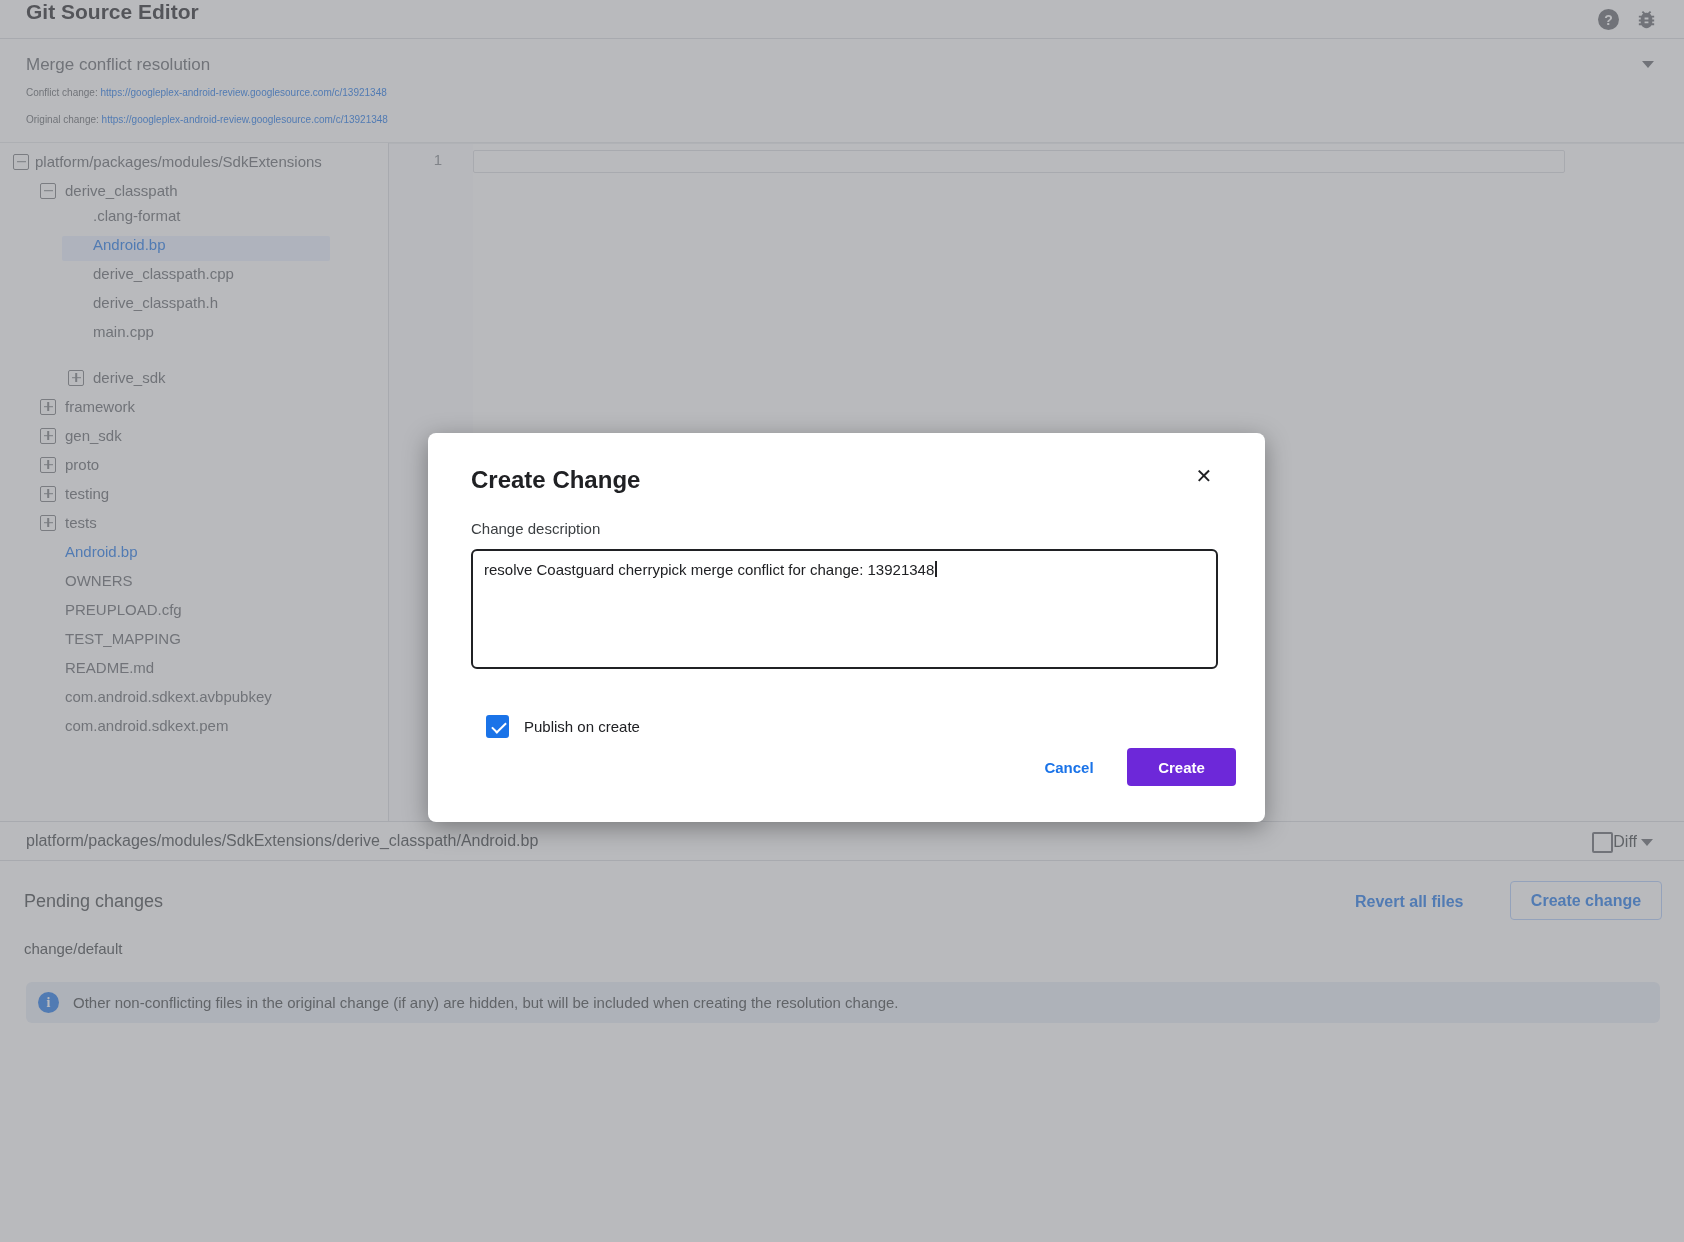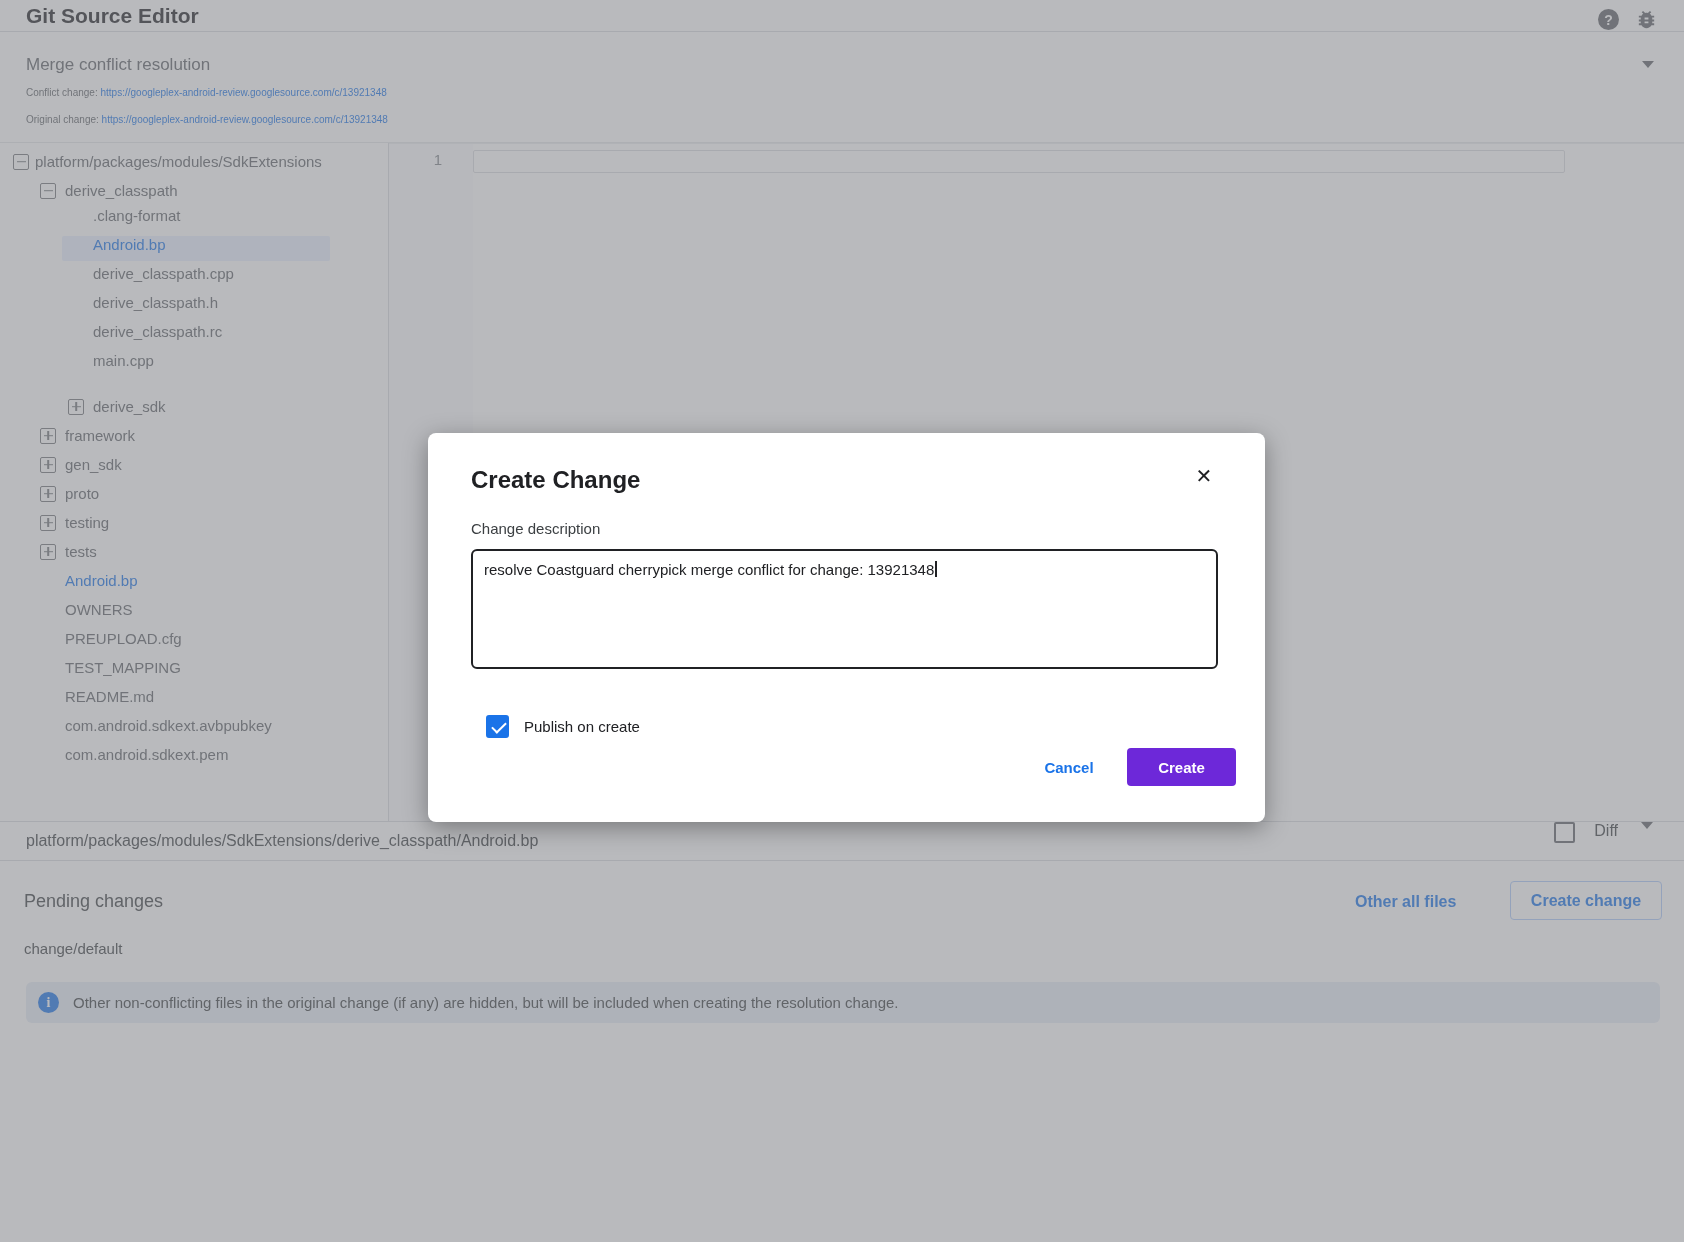--- a/index.html
+++ b/index.html
@@ -1,22 +1,22 @@
 <!DOCTYPE html>
 <html><head>
 <meta charset="utf-8">
 <style>
   * { margin:0; padding:0; box-sizing:border-box; }
   html,body { width:1684px; height:1242px; overflow:hidden; }
   body { font-family:"Liberation Sans", sans-serif; background:#fff; color:#202124; }
   .app { position:relative; width:1684px; height:1242px; background:#fff; }
 
   
-  .header { position:absolute; left:0; top:0; width:100%; height:32px;
-            border-bottom:1px solid #dadce0; display:flex; align-items:center; background:#fff; }
+  .header { position:absolute; left:0; top:0; width:100%; height:39px;
+            border-bottom:1px solid #dadce0; display:flex; background:#fff; }
   .app-title { margin-left:26px; font-size:21px; font-weight:bold; color:#202124; }
   .header-icons { position:absolute; right:26px; top:0; height:39px; display:flex; align-items:center; gap:16px; }
   .help-icon { width:21px; height:21px; border-radius:50%; background:#5f6368; color:#fff;
                font-size:14px; font-weight:bold; display:flex; align-items:center; justify-content:center; cursor:pointer; }
   .bug-icon { width:23px; height:23px; cursor:pointer; display:block; }
 
   
   .merge-section { position:absolute; left:0; top:39px; width:100%; height:104px;
                    border-bottom:1px solid #e4e6e9; background:#fff; }
   .merge-title { position:absolute; left:26px; top:16px; font-size:17px; color:#5f6368; }
@@ -53,21 +53,21 @@
   .editor-panel { flex:1; position:relative; border-top:1px solid #eceef0; }
   .gutter { position:absolute; left:0; top:0; bottom:0; width:84px; background:#fafbfc; }
   .line-number { position:absolute; top:7px; right:31px; font-size:15px; color:#80868b; }
   .editor-line { position:absolute; left:84px; top:6px; width:1092px; height:23px;
                  border:1px solid #dadce0; border-radius:2px; background:#fff; cursor:text; }
 
   
   .file-bar { position:absolute; left:0; top:821px; width:100%; height:40px; background:#fff;
               border-top:1px solid #dadce0; border-bottom:1px solid #dadce0; display:flex; align-items:center; }
   .file-path { margin-left:26px; font-size:16px; color:#3c4043; }
-  .diff-group { position:absolute; right:31px; top:0; height:40px; display:flex; align-items:flex-start; gap:19px; }
+  .diff-group { position:absolute; right:31px; top:0; height:40px; display:flex; align-items:center; gap:0; }
   .diff-cb { width:21px; height:21px; border:2px solid #5f6368; border-radius:2px; background:transparent; cursor:pointer; }
   .diff-label { font-size:16px; color:#3c4043; }
   .diff-caret { width:0; height:0; border-left:6px solid transparent; border-right:6px solid transparent;
                 border-top:7px solid #5f6368; cursor:pointer; margin-left:4px; }
 
   
   .pending-title { position:absolute; left:24px; top:891px; font-size:18px; color:#3c4043; }
   .revert-btn { position:absolute; left:1355px; top:893px; font-size:16px; font-weight:600; color:#1a73e8;
                 background:none; border:none; cursor:pointer; font-family:inherit; }
   .create-change-btn { position:absolute; left:1510px; top:881px; width:152px; height:39px;
@@ -159,25 +159,20 @@
             <span class="t-lbl">derive_classpath.cpp</span>
           </span>
         </div>
         <div class="tree-row d2">
           <span class="hl">
             <span class="t-lbl">derive_classpath.h</span>
           </span>
         </div>
         <div class="tree-row d2">
           <span class="hl">
-            <span class="t-lbl">derive_classpath.rc</span>
-          </span>
-        </div>
-        <div class="tree-row d2">
-          <span class="hl">
             <span class="t-lbl">main.cpp</span>
           </span>
         </div>
         <div class="tree-row d1 gap">
           <span class="t-toggle plus"></span>
           <span class="t-lbl">derive_sdk</span>
         </div>
         <div class="tree-row d1">
           <span class="t-toggle plus"></span>
           <span class="t-lbl">framework</span>
@@ -231,21 +226,21 @@
   <div class="file-bar">
     <div class="file-path">platform/packages/modules/SdkExtensions/derive_classpath/Android.bp</div>
     <div class="diff-group">
       <div class="diff-cb" id="diff-checkbox"></div>
       <div class="diff-label">Diff</div>
       <div class="diff-caret"></div>
     </div>
   </div>
 
   <div class="pending-title">Pending changes</div>
-  <button class="revert-btn">Other all files</button>
+  <button class="revert-btn">Revert all files</button>
   <button class="create-change-btn">Create change</button>
   <div class="change-name">change/default</div>
   <div class="info-banner">
     <div class="info-icon">i</div>
     <div class="info-text">Other non-conflicting files in the original change (if any) are hidden, but will be included when creating the resolution change.</div>
   </div>
 
   <div class="overlay"></div>
 
   <div class="modal">

